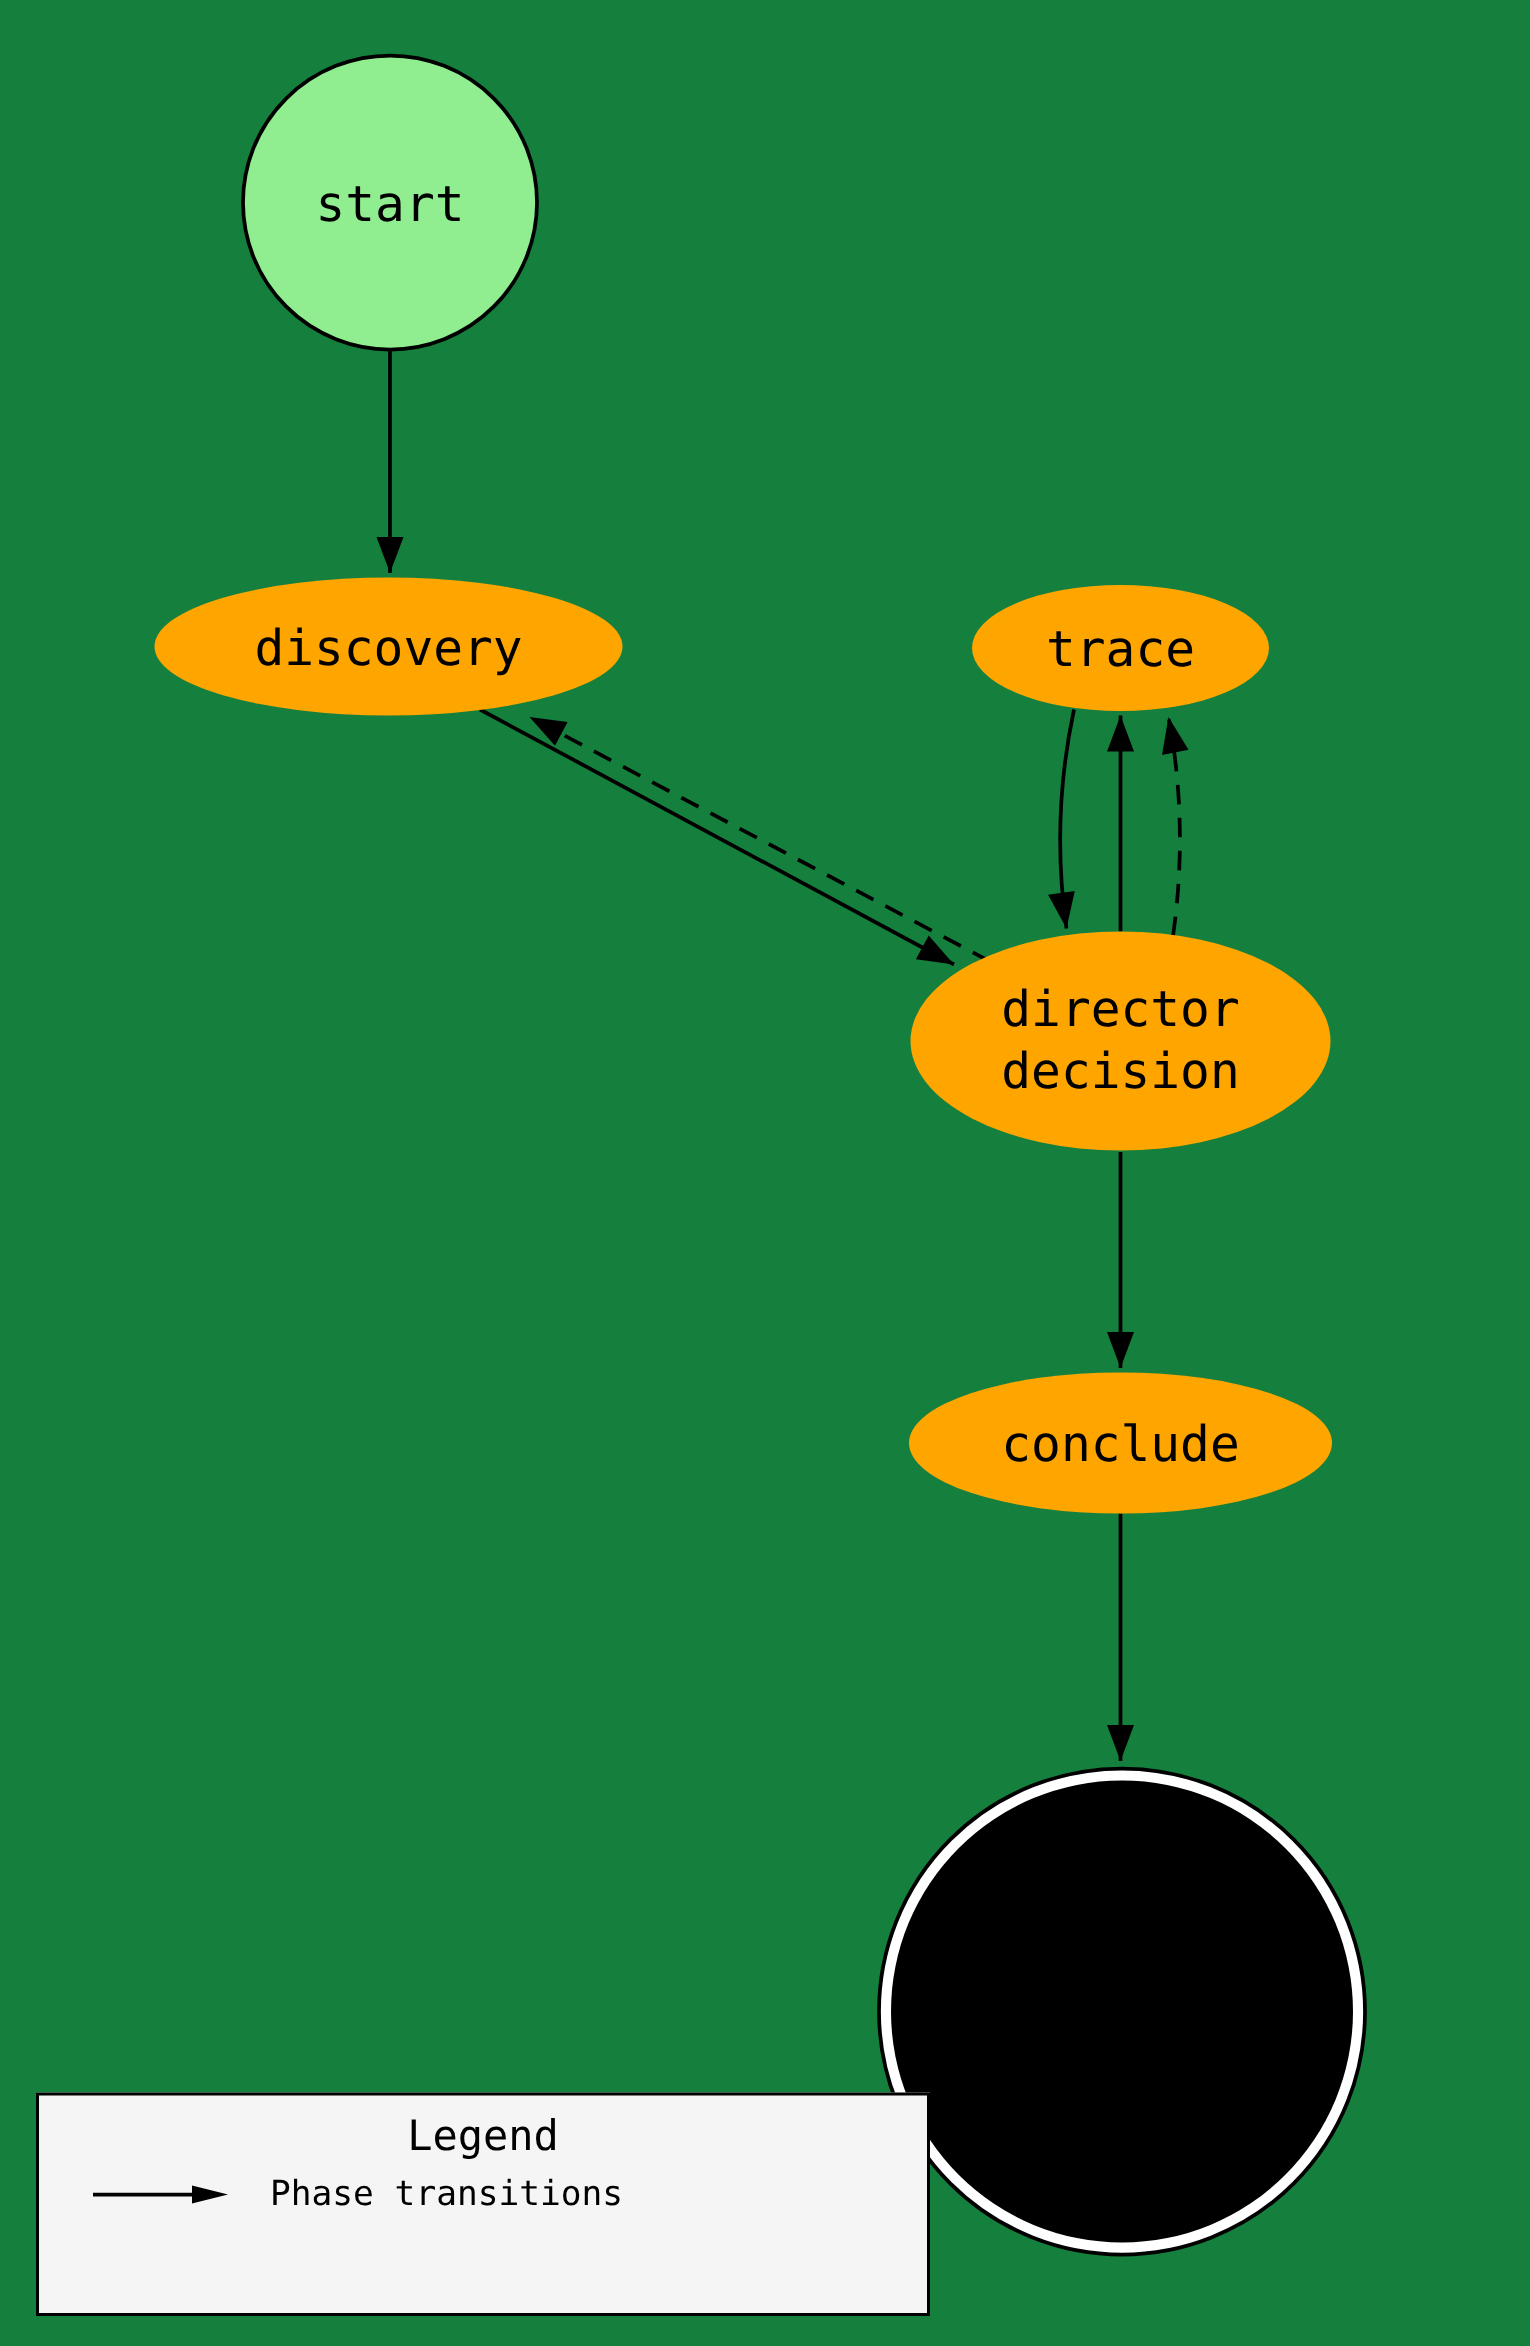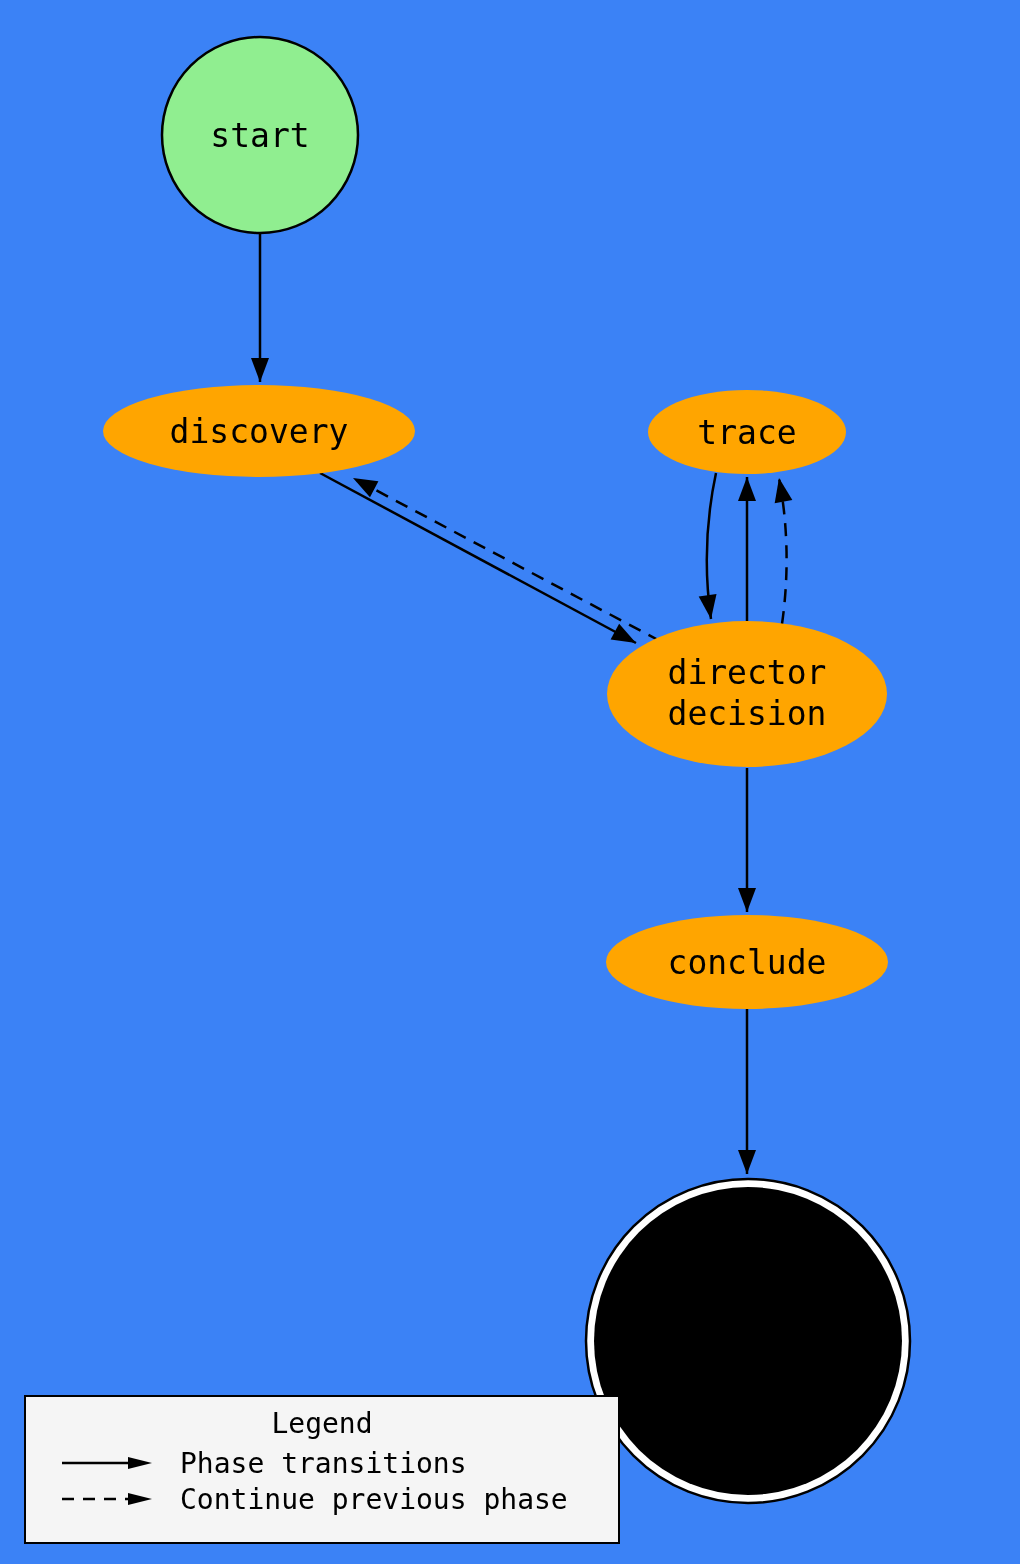--- a/index.html
+++ b/index.html
@@ -4,21 +4,21 @@
 <style>
   html, body {
     margin: 0;
     padding: 0;
     background: #ffffff;
   }
   #canvas {
     position: relative;
     width: 1020px;
     height: 1564px;
-    background: #3b82f6;
+    background: #15803d;
     font-family: "DejaVu Sans Mono", monospace;
     overflow: hidden;
   }
   #diagram-svg {
     position: absolute;
     left: 0;
     top: 0;
   }
   #diagram-svg text {
     font-family: "DejaVu Sans Mono", monospace;
@@ -61,21 +61,21 @@
     margin: 10px 0 0 34px;
     height: 26px;
   }
   .legend-sample {
     width: 96px;
     height: 20px;
     flex: 0 0 auto;
     margin-right: 24px;
   }
   .legend-label {
-    font-size: 28px;
+    font-size: 23px;
     color: #000000;
     white-space: nowrap;
   }
 </style>
 </head>
 <body>
 
 <div id="canvas">
 
   <svg id="diagram-svg" width="1020" height="1564" viewBox="0 0 1020 1564">
@@ -141,22 +141,15 @@
     <div class="legend-title">Legend</div>
 
     <div class="legend-row">
       <svg class="legend-sample" viewBox="0 0 96 20">
         <line x1="2" y1="10" x2="68" y2="10" stroke="#000000" stroke-width="2.5"></line>
         <path d="M68,4 L92,10 L68,16 Z" fill="#000000"></path>
       </svg>
       <span class="legend-label">Phase transitions</span>
     </div>
 
-    <div class="legend-row">
-      <svg class="legend-sample" viewBox="0 0 96 20">
-        <line x1="2" y1="10" x2="68" y2="10" stroke="#000000" stroke-width="2.5" stroke-dasharray="12 9"></line>
-        <path d="M68,4 L92,10 L68,16 Z" fill="#000000"></path>
-      </svg>
-      <span class="legend-label">Continue previous phase</span>
-    </div>
   </div>
 
 </div>
 
 </body></html>

